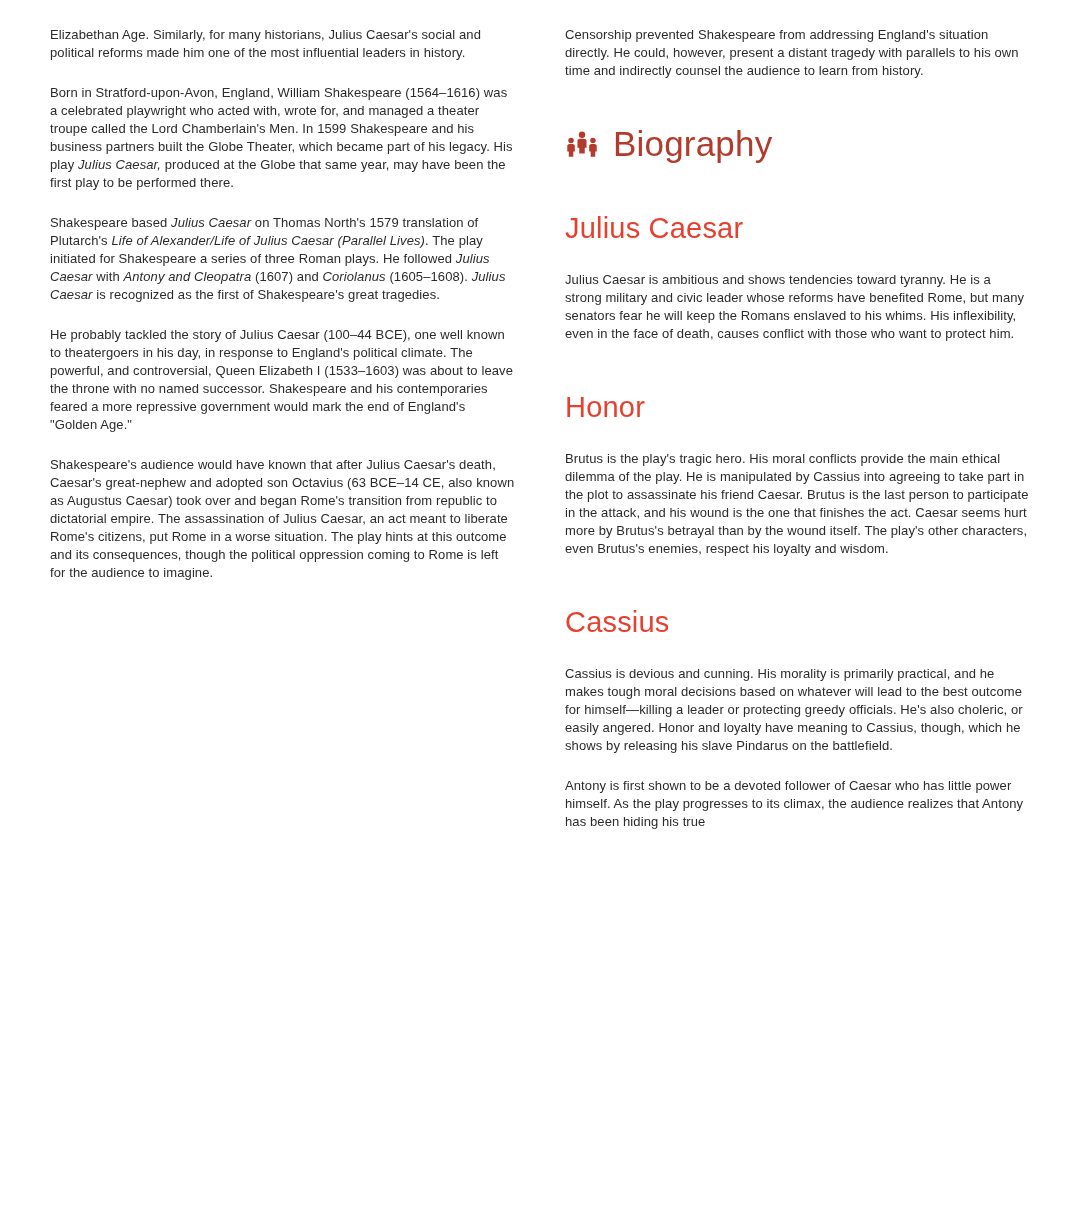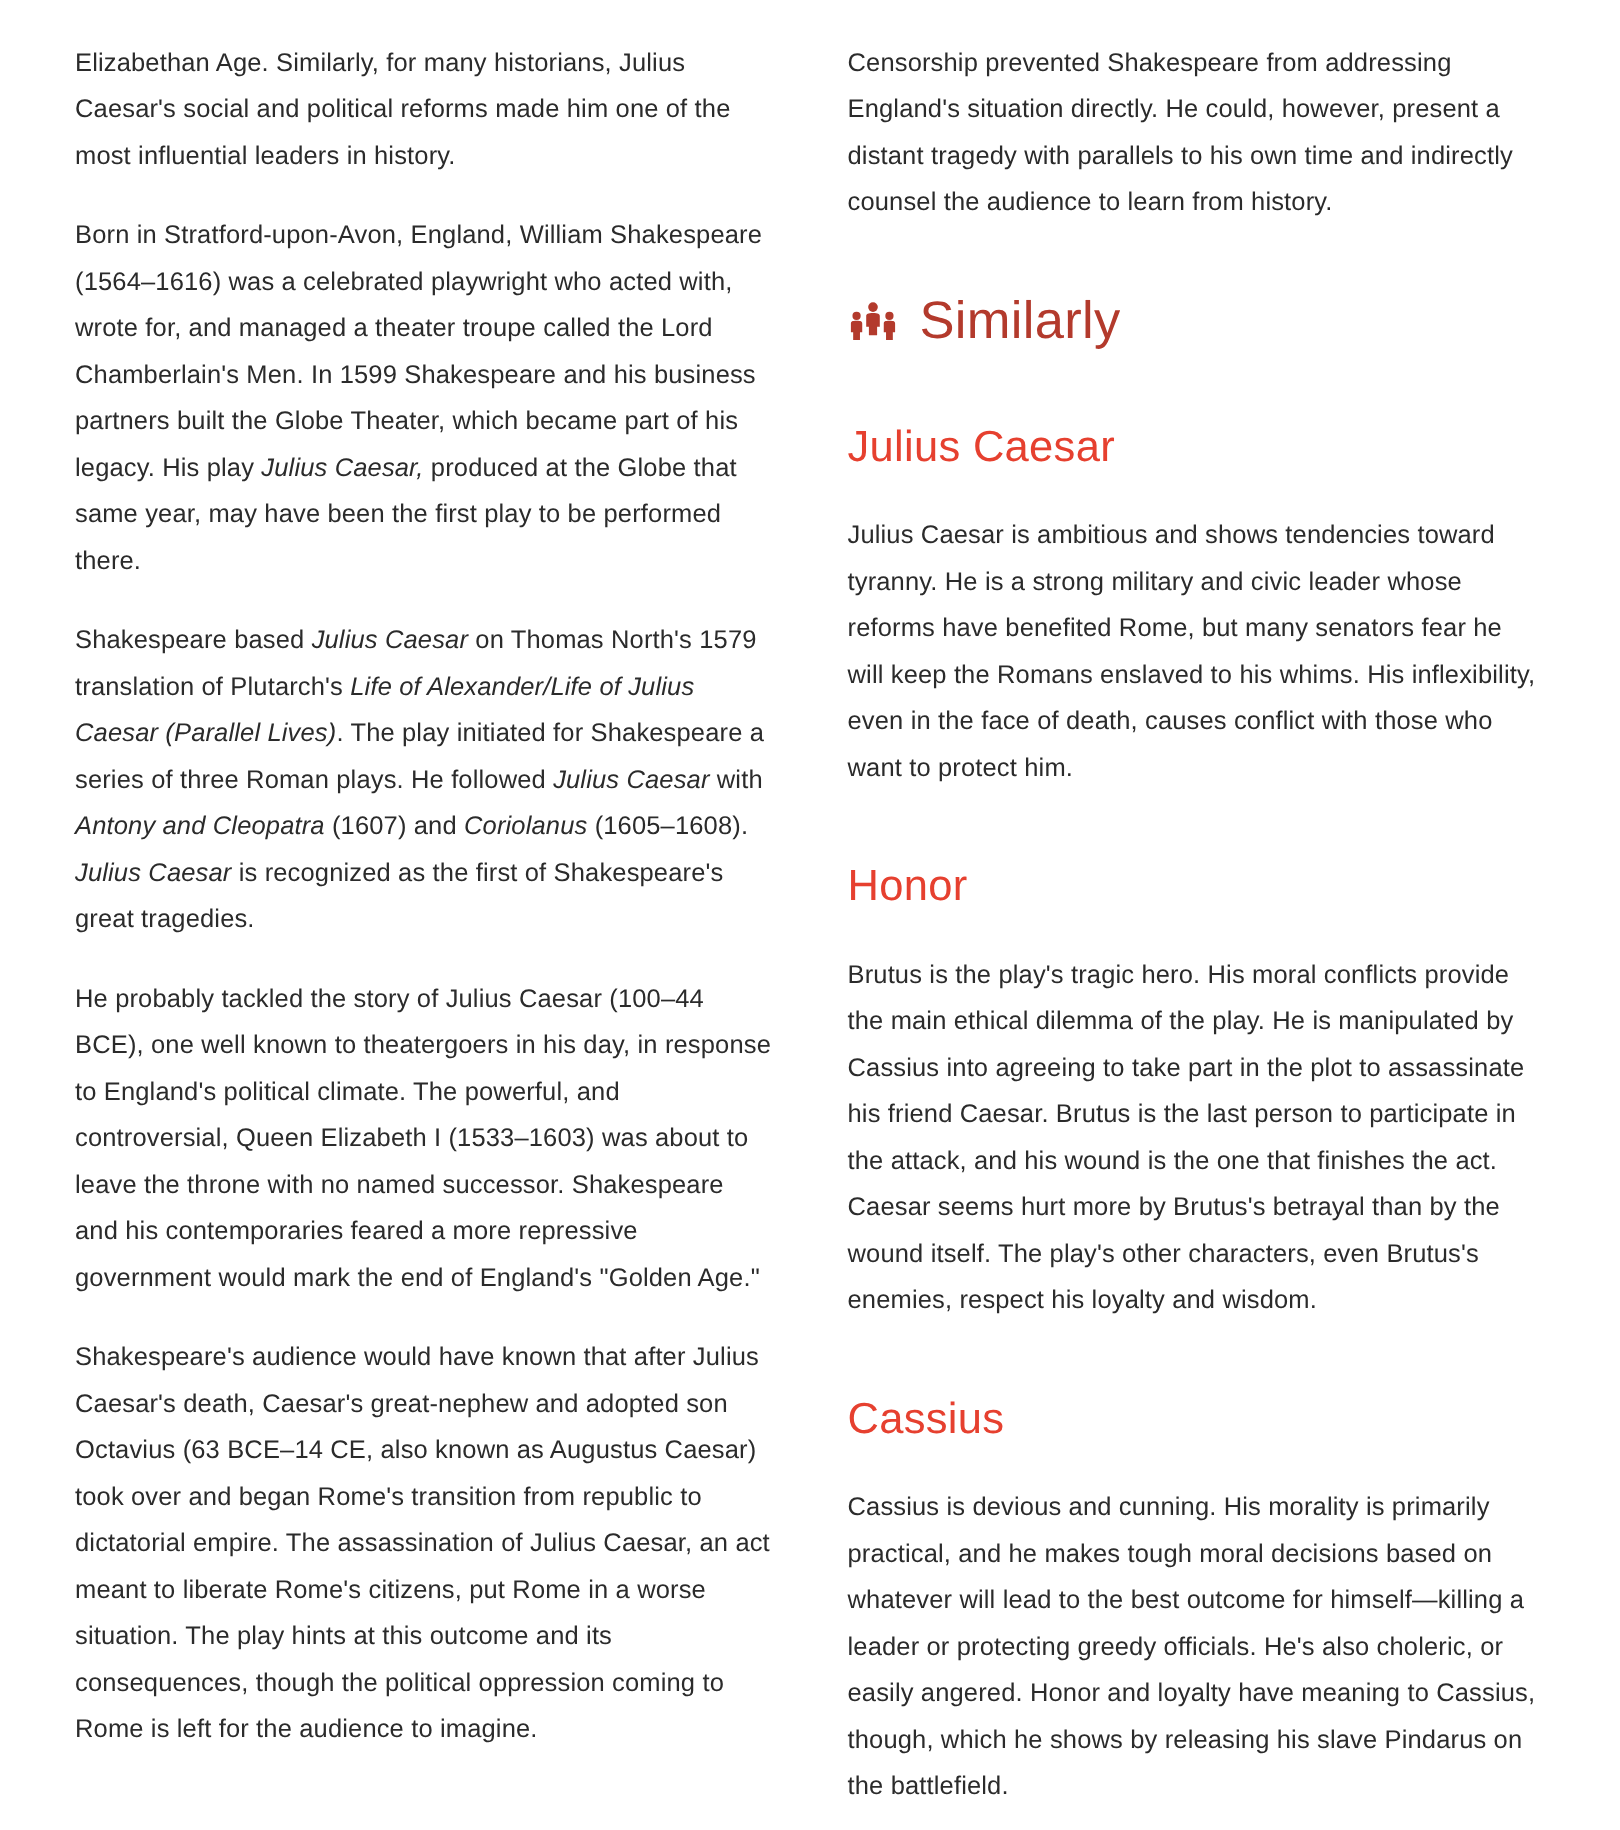--- a/index.html
+++ b/index.html
@@ -18,22 +18,22 @@
     font-family:"Liberation Sans","DejaVu Sans",sans-serif;
     color:var(--text-color);
   }
   .columns{
     display:flex;
     gap:50px;
     padding:26px 50px 0 50px;
   }
   .col{width:465px;flex:0 0 465px;}
   p.body-para{
-    font-size:17px;
-    line-height:31px;
+    font-size:13px;
+    line-height:18px;
     letter-spacing:0.1px;
     margin:0 0 22px 0;
     color:var(--text-color);
   }
   p.body-para i{font-style:italic;}
   h1.section-heading{
     display:flex;
     align-items:center;
     gap:14px;
     font-size:35px;
@@ -80,21 +80,21 @@
         <span class="hicon">
           <svg viewBox="0 0 36 32" xmlns="http://www.w3.org/2000/svg" fill="currentColor">
             <circle cx="18" cy="6.2" r="3.4"></circle>
             <path d="M13.2 12.6 C13.2 11 14.4 10.4 18 10.4 C21.6 10.4 22.8 11 22.8 12.6 L22.8 20 L20.9 20 L20.9 26 L15.1 26 L15.1 20 L13.2 20 Z"></path>
             <circle cx="6.4" cy="12.4" r="2.9"></circle>
             <path d="M2.4 17.8 C2.4 16.4 3.4 15.9 6.4 15.9 C9.4 15.9 10.4 16.4 10.4 17.8 L10.4 24 L8.8 24 L8.8 29.4 L4 29.4 L4 24 L2.4 24 Z"></path>
             <circle cx="29.6" cy="12.4" r="2.9"></circle>
             <path d="M25.6 17.8 C25.6 16.4 26.6 15.9 29.6 15.9 C32.6 15.9 33.6 16.4 33.6 17.8 L33.6 24 L32 24 L32 29.4 L27.2 29.4 L27.2 24 L25.6 24 Z"></path>
           </svg>
         </span>
-        <span>Similarly</span>
+        <span>Biography</span>
       </h1>
 
       <section>
         <h2 class="sub-heading">Julius Caesar</h2>
         <p class="body-para">Julius Caesar is ambitious and shows tendencies toward tyranny. He is a strong military and civic leader whose reforms have benefited Rome, but many senators fear he will keep the Romans enslaved to his whims. His inflexibility, even in the face of death, causes conflict with those who want to protect him.</p>
       </section>
 
       <section>
         <h2 class="sub-heading">Honor</h2>
         <p class="body-para">Brutus is the play's tragic hero. His moral conflicts provide the main ethical dilemma of the play. He is manipulated by Cassius into agreeing to take part in the plot to assassinate his friend Caesar. Brutus is the last person to participate in the attack, and his wound is the one that finishes the act. Caesar seems hurt more by Brutus's betrayal than by the wound itself. The play's other characters, even Brutus's enemies, respect his loyalty and wisdom.</p>

